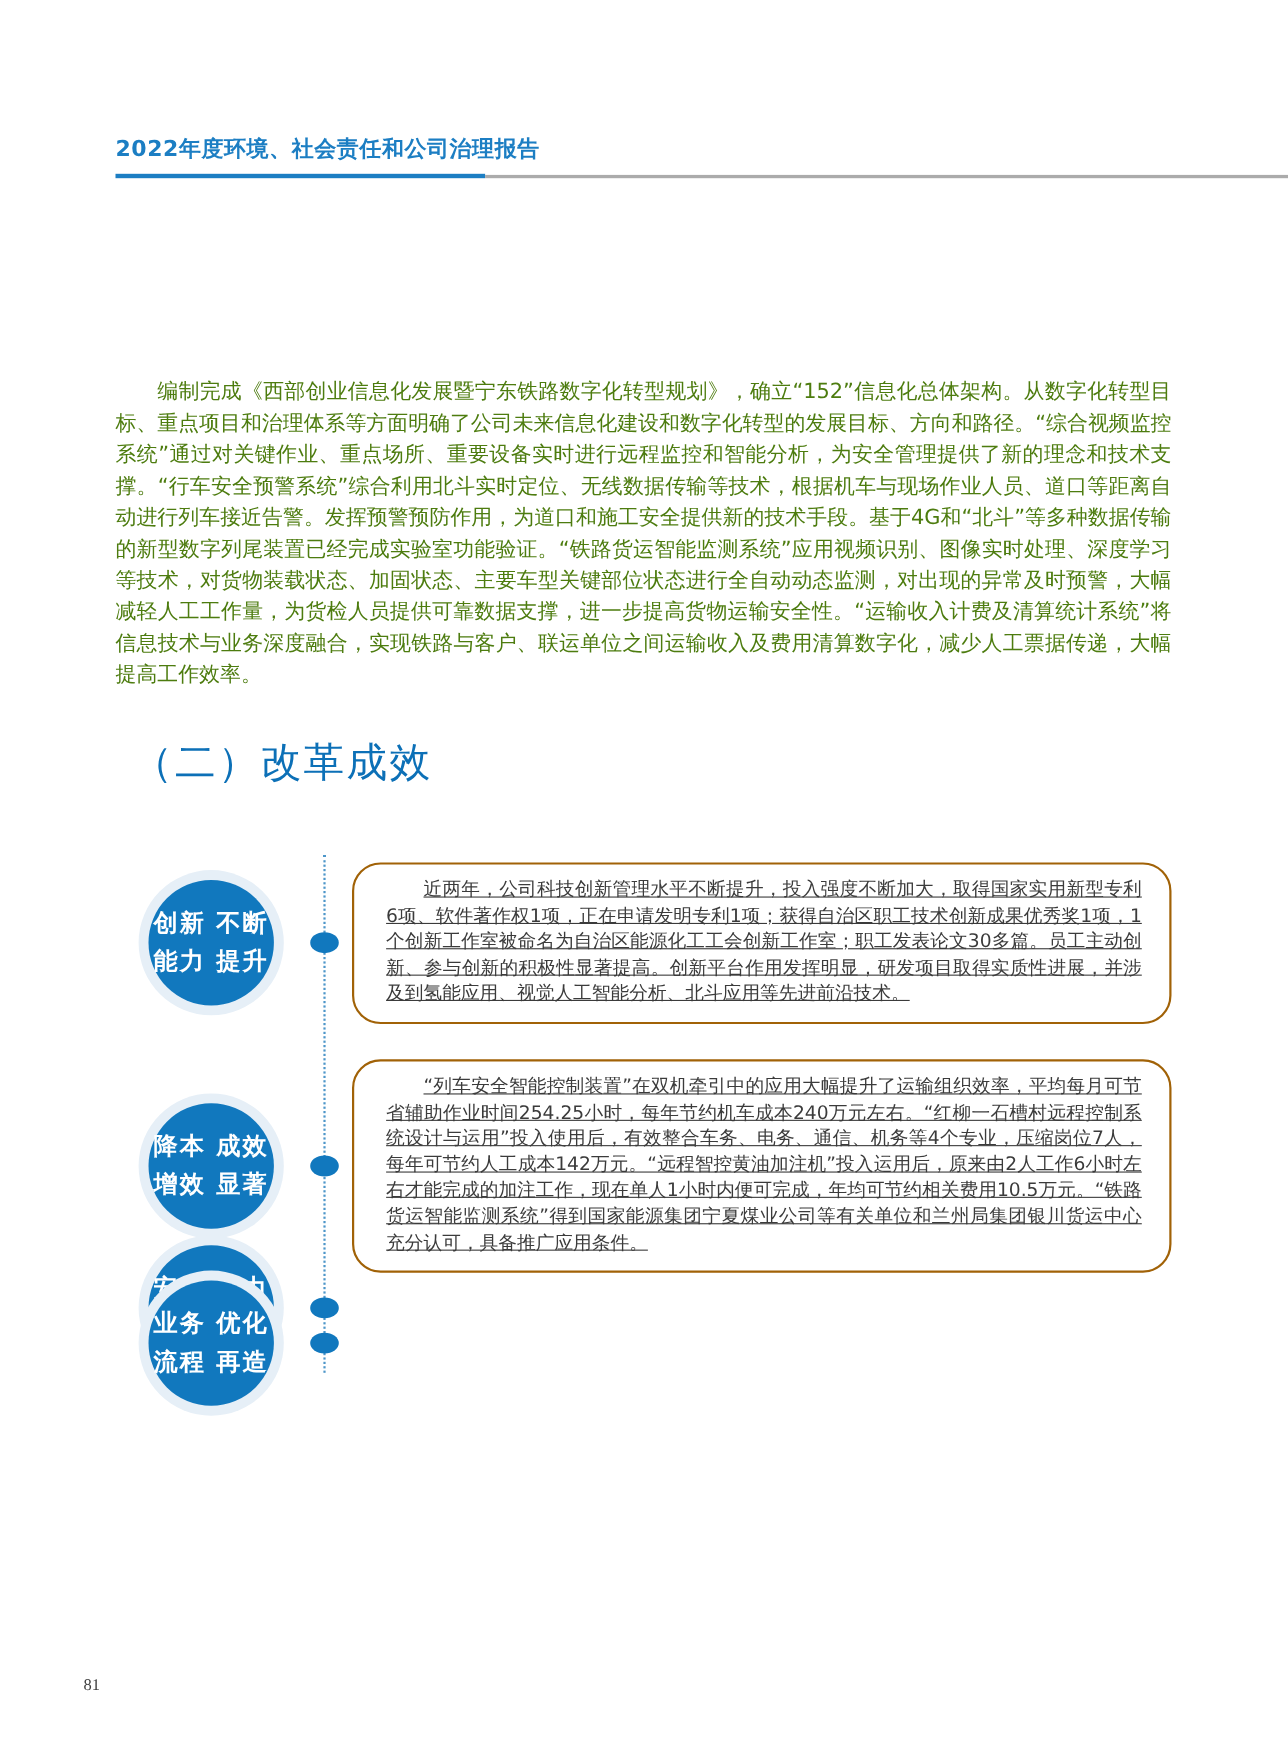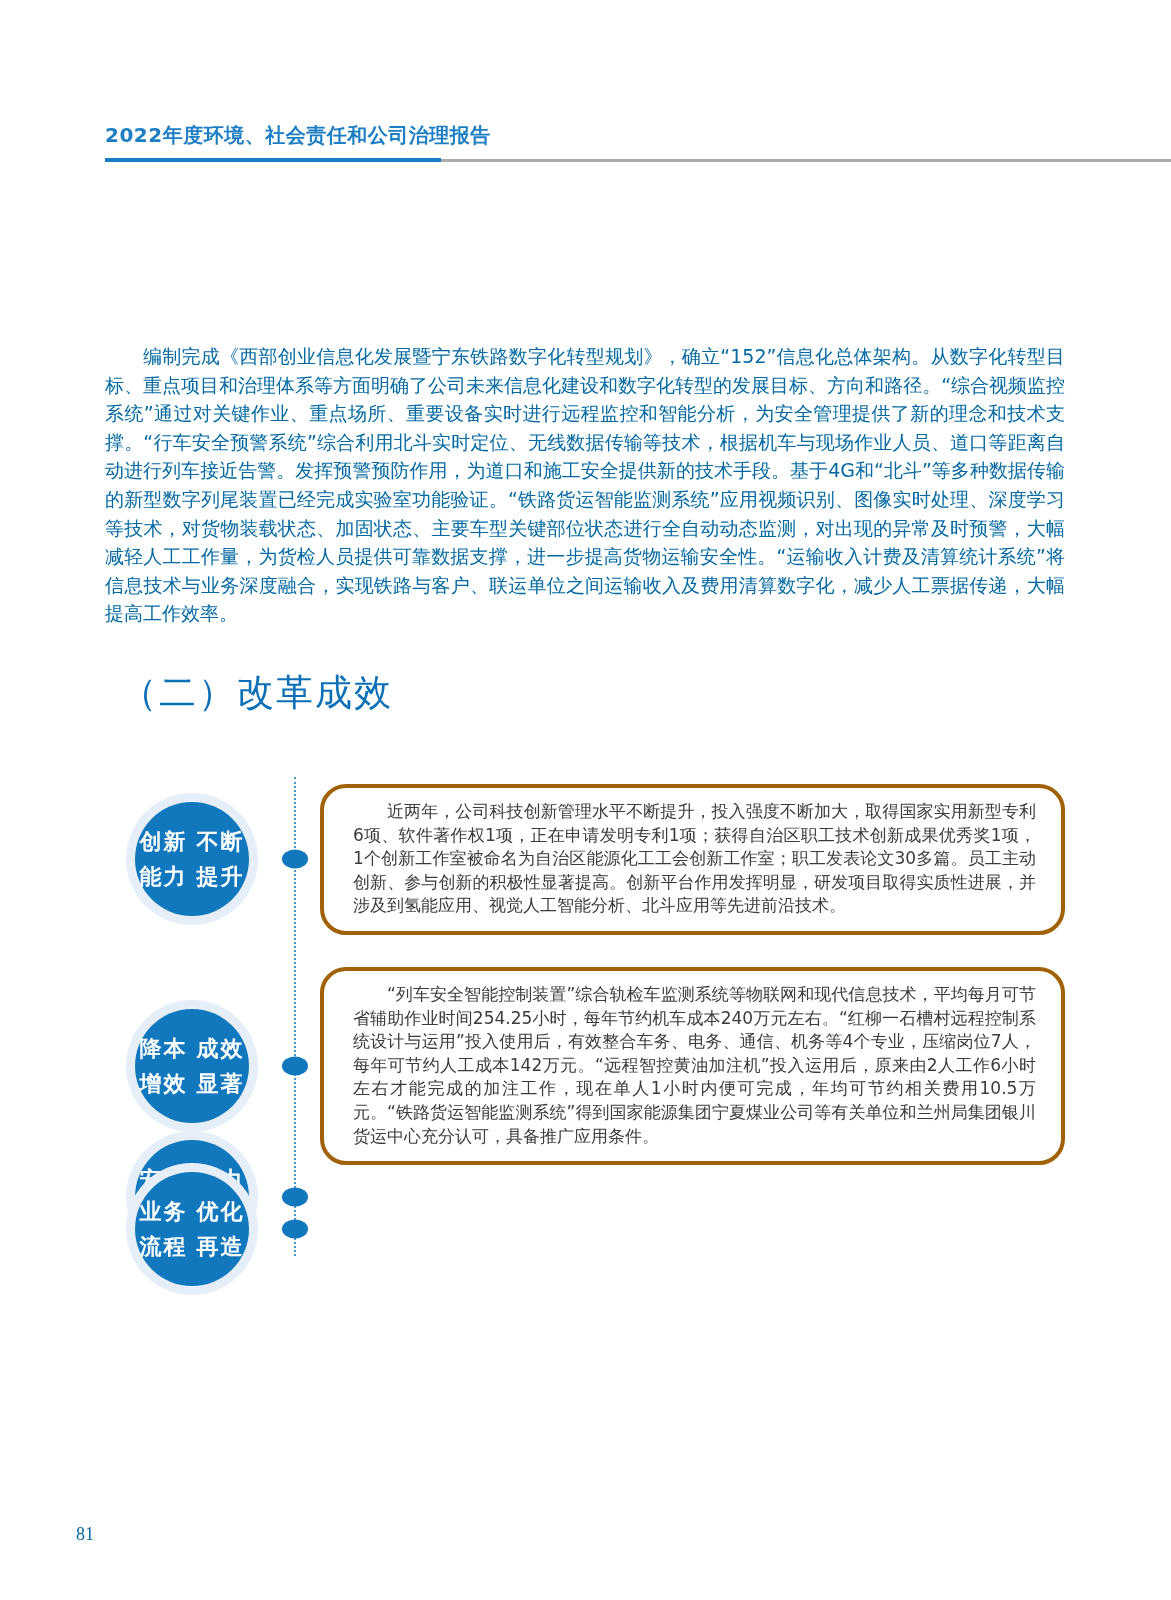--- a/index.html
+++ b/index.html
@@ -33,21 +33,21 @@
   }
   .badge-pill::before {
     content: ""; position: absolute; inset: 0; z-index: -1;
     background: #b3d2e8; border-radius: 26px;
     transform: translate(5px, -5px);
   }
 
   
   .intro {
     position: absolute; top: 310px; left: 105px; width: 960px;
-    font-size: 19px; line-height: 28.6px; color: #0369a1;
+    font-size: 19px; line-height: 28.6px; color: #4d7c0f;
     text-align: justify; text-indent: 2em;
   }
 
   
   .section-title {
     position: absolute; top: 636px; left: 120px;
     font-size: 37px; font-weight: normal; color: #0c70b7; letter-spacing: 2px;
   }
 
   
@@ -67,32 +67,32 @@
     color: #fff; font-weight: bold; font-size: 22px; line-height: 35px;
     letter-spacing: 2px; text-align: center; z-index: 3;
   }
   .t-dot {
     position: absolute; left: 165px; top: 50%;
     width: 26px; height: 19px; background: #1178be; border-radius: 50%;
     transform: translate(-50%, -50%); z-index: 2;
   }
   .t-box {
     margin-left: 190px; flex: 1;
-    border: 4px solid #a16207; border-radius: 26px; background: #fff;
+    border: 2px solid #a16207; border-radius: 26px; background: #fff;
     padding: 12px 25px 13px 29px;
     font-size: 17px; line-height: 23.6px; color: #3b3b3b;
     text-align: justify; text-indent: 2em;
-    position: relative; z-index: 1;
+    position: relative; z-index: 1; text-decoration: underline;
   }
 
   
   .page-number {
     position: absolute; top: 1492px; left: 76px;
     font-family: "Liberation Serif", "DejaVu Serif", serif;
-    font-size: 18px; color: #0369a1;
+    font-size: 15px; color: #404040;
   }
 </style>
 </head>
 <body>
 
 <div class="page">
 
   <div class="doc-header">
     <div class="doc-header-title">2022年度环境、社会责任和公司治理报告</div>
     <div class="doc-header-rule">
@@ -117,21 +117,21 @@
       <div class="t-dot"></div>
       <div class="t-box">近两年，公司科技创新管理水平不断提升，投入强度不断加大，取得国家实用新型专利6项、软件著作权1项，正在申请发明专利1项；获得自治区职工技术创新成果优秀奖1项，1个创新工作室被命名为自治区能源化工工会创新工作室；职工发表论文30多篇。员工主动创新、参与创新的积极性显著提高。创新平台作用发挥明显，研发项目取得实质性进展，并涉及到氢能应用、视觉人工智能分析、北斗应用等先进前沿技术。</div>
     </div>
 
     <div class="t-row">
       <div class="t-circle">
         <span>降本增效</span>
         <span>成效显著</span>
       </div>
       <div class="t-dot"></div>
-      <div class="t-box">“列车安全智能控制装置”综合轨检车监测系统等物联网和现代信息技术，平均每月可节省辅助作业时间254.25小时，每年节约机车成本240万元左右。“红柳一石槽村远程控制系统设计与运用”投入使用后，有效整合车务、电务、通信、机务等4个专业，压缩岗位7人，每年可节约人工成本142万元。“远程智控黄油加注机”投入运用后，原来由2人工作6小时左右才能完成的加注工作，现在单人1小时内便可完成，年均可节约相关费用10.5万元。“铁路货运智能监测系统”得到国家能源集团宁夏煤业公司等有关单位和兰州局集团银川货运中心充分认可，具备推广应用条件。</div>
+      <div class="t-box">“列车安全智能控制装置”在双机牵引中的应用大幅提升了运输组织效率，平均每月可节省辅助作业时间254.25小时，每年节约机车成本240万元左右。“红柳一石槽村远程控制系统设计与运用”投入使用后，有效整合车务、电务、通信、机务等4个专业，压缩岗位7人，每年可节约人工成本142万元。“远程智控黄油加注机”投入运用后，原来由2人工作6小时左右才能完成的加注工作，现在单人1小时内便可完成，年均可节约相关费用10.5万元。“铁路货运智能监测系统”得到国家能源集团宁夏煤业公司等有关单位和兰州局集团银川货运中心充分认可，具备推广应用条件。</div>
     </div>
 
     <div class="t-row">
       <div class="t-circle">
         <span>安全管控</span>
         <span>能力增强</span>
       </div>
       <div class="t-dot"></div>
     </div>
 

